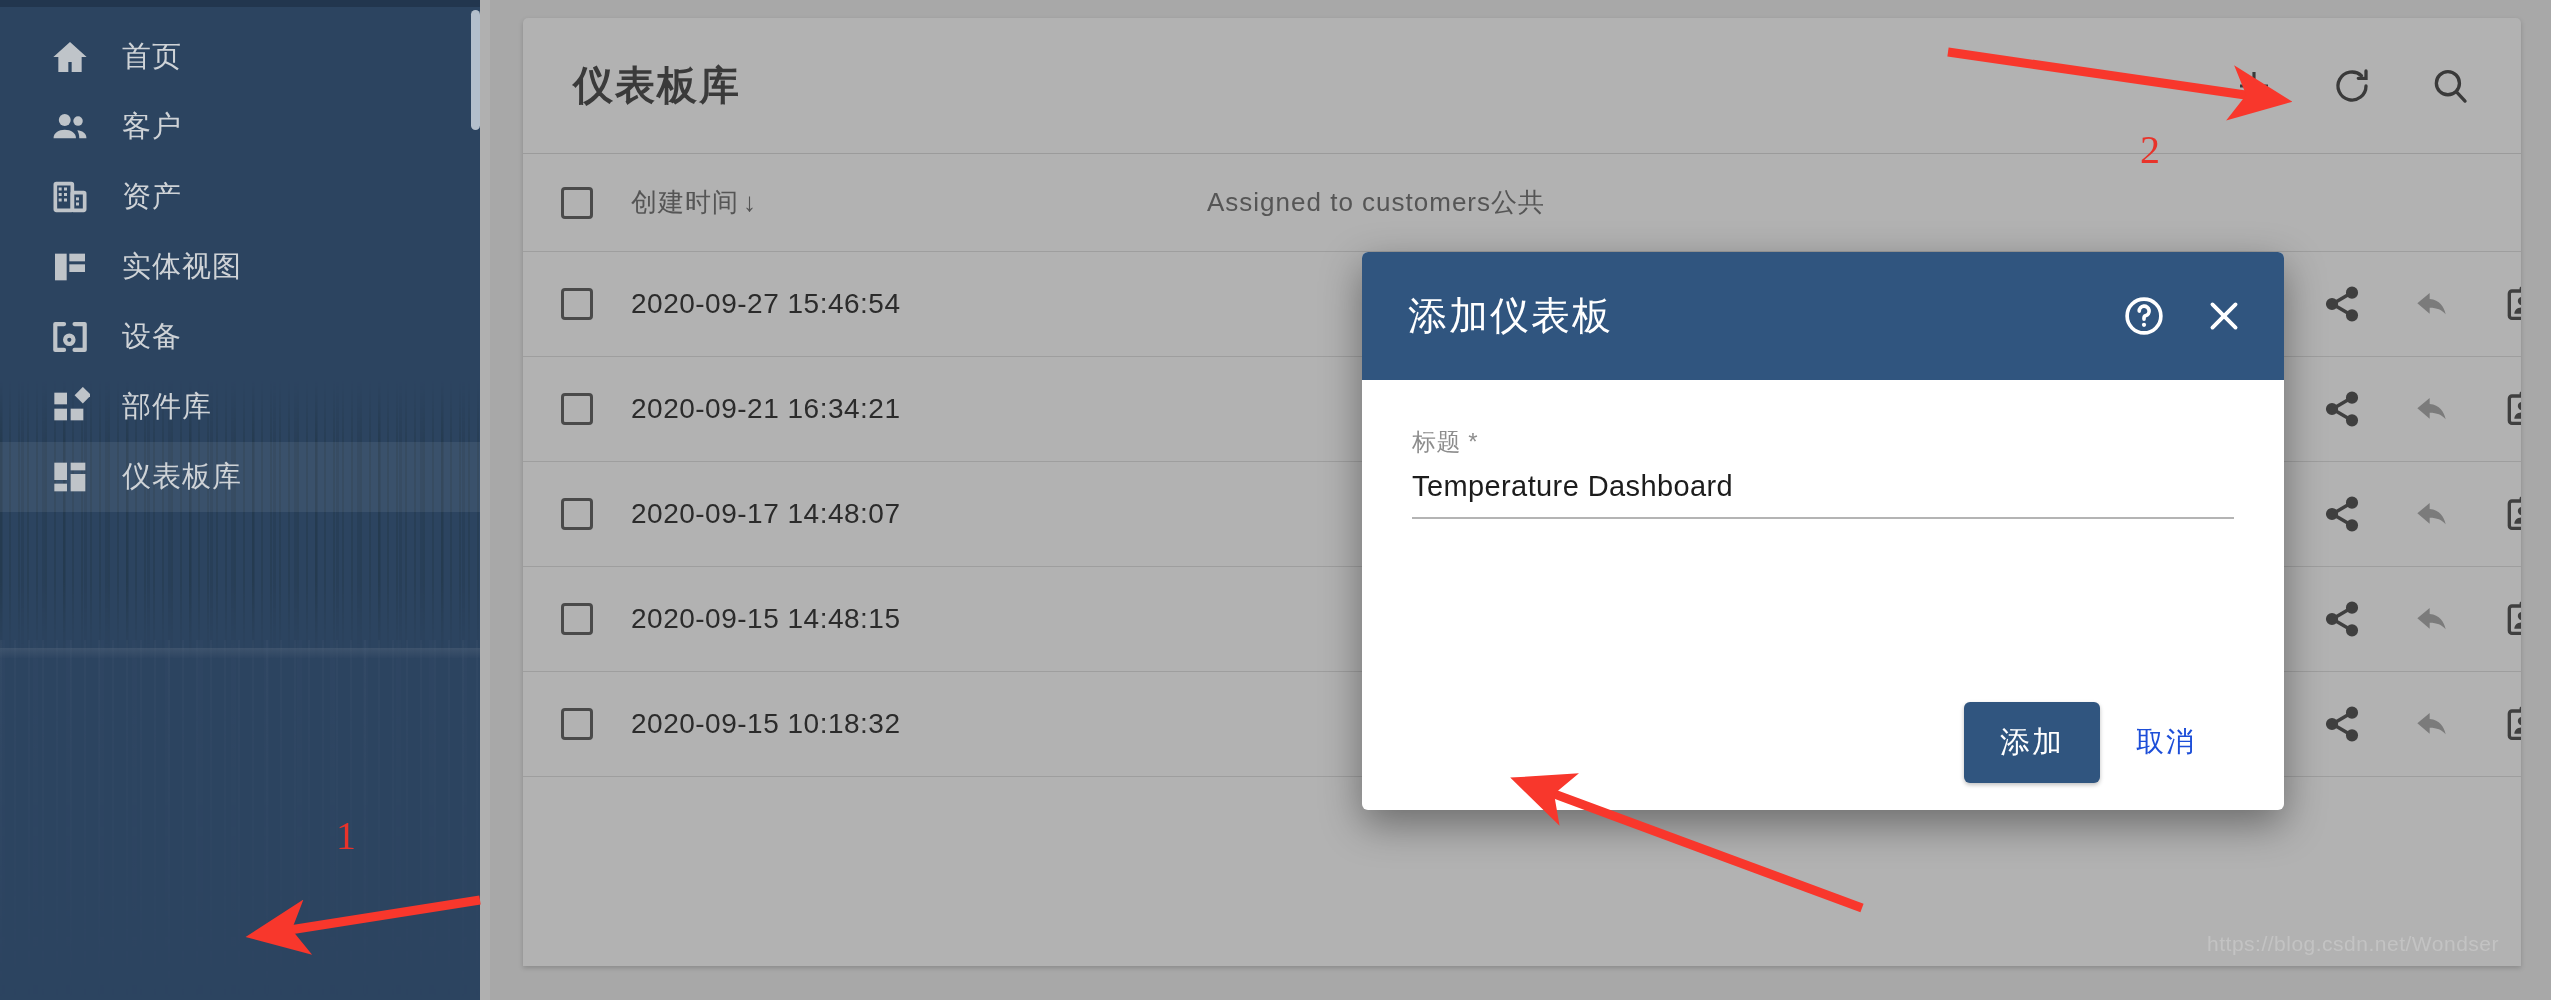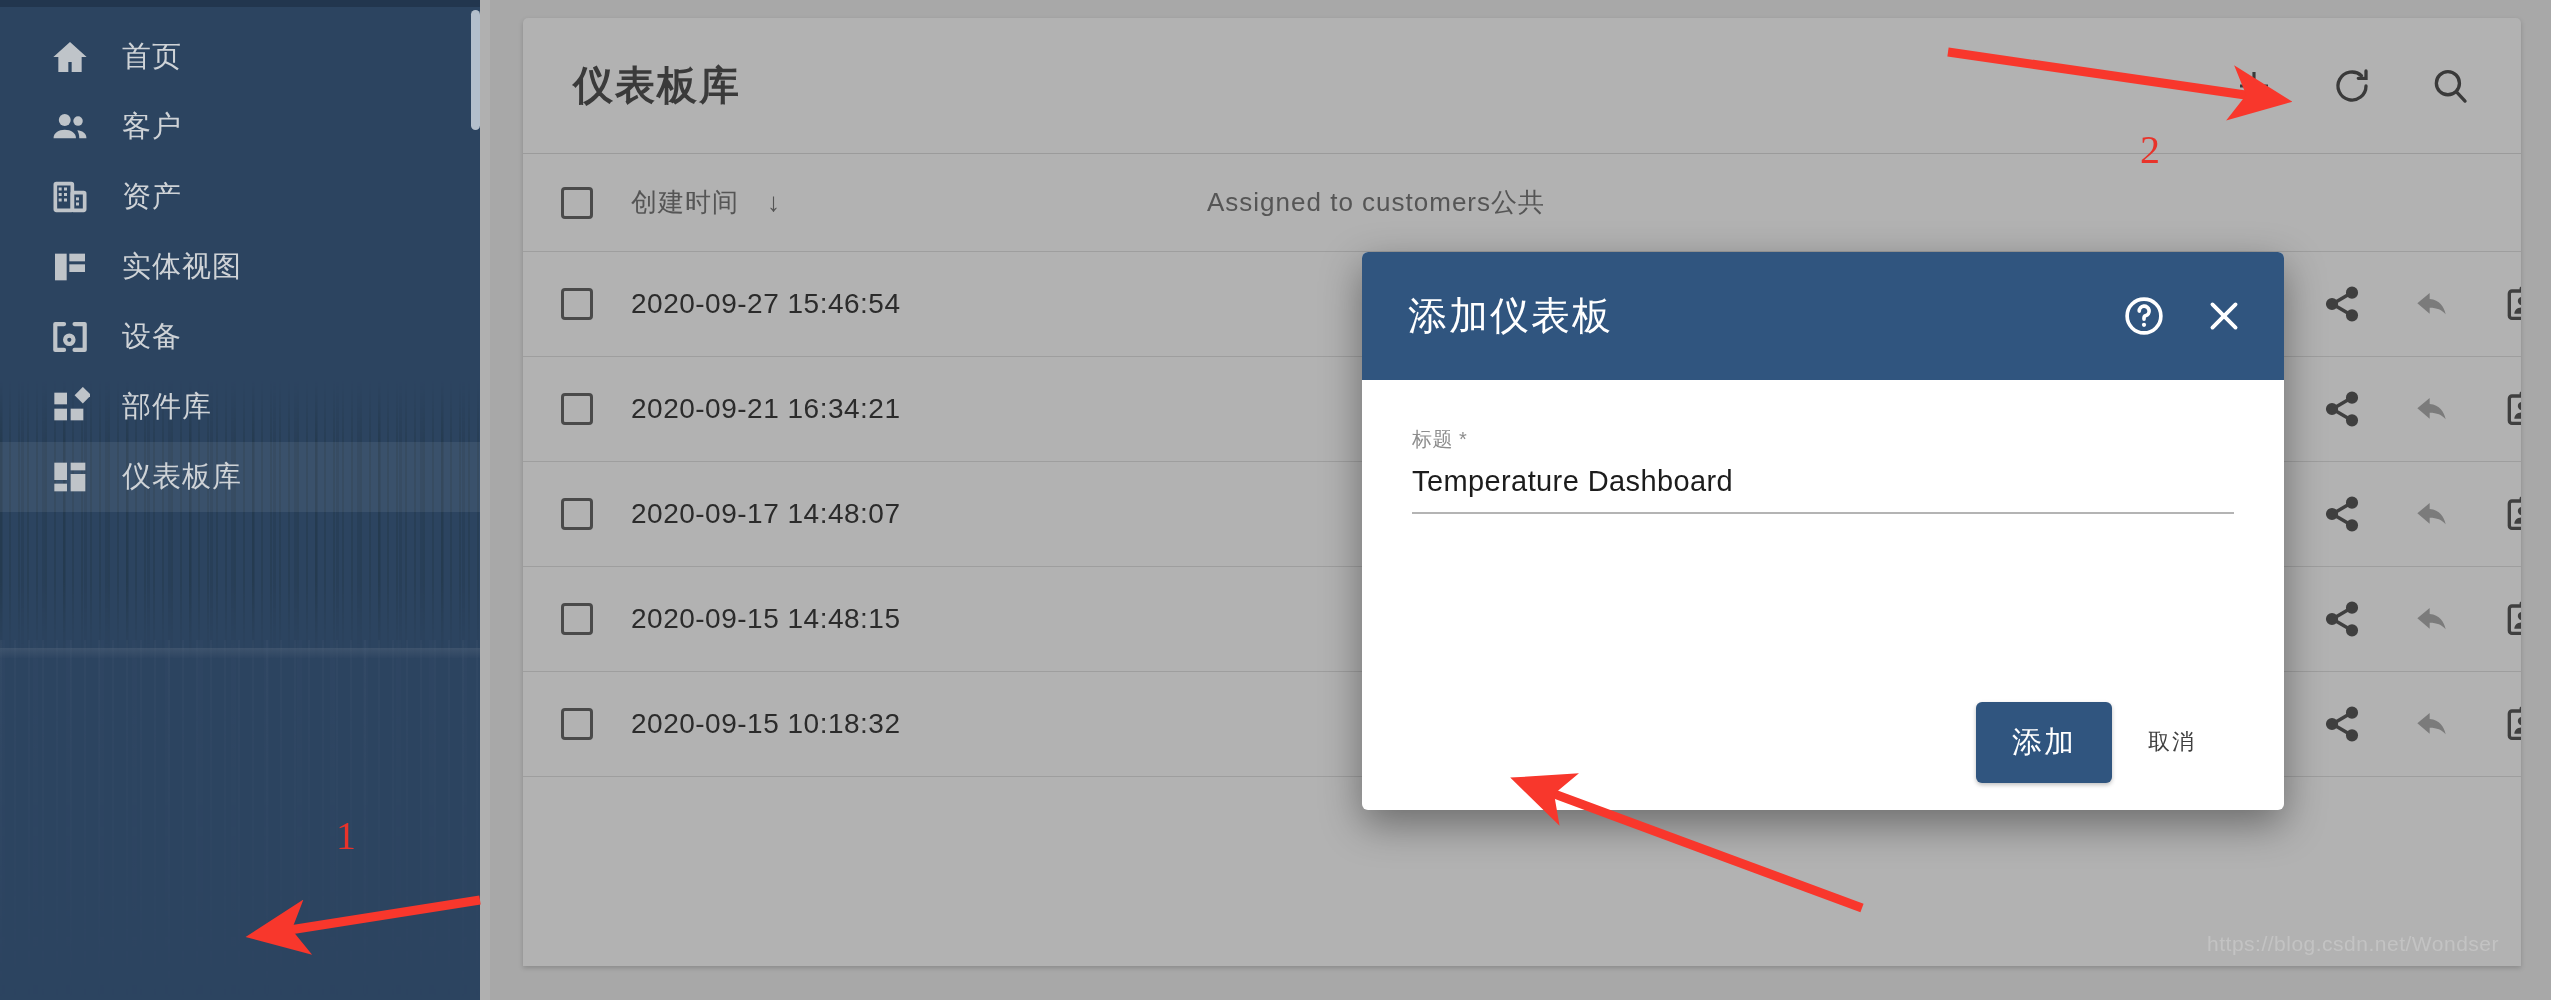--- a/index.html
+++ b/index.html
@@ -140,21 +140,21 @@
   }
   .row.head { height: 98px; border-bottom: 1px solid #9e9e9e; }
   .c-chk { width: 108px; flex: 0 0 108px; display:flex; justify-content:center; }
   .c-date { width: 380px; flex: 0 0 380px; }
   .c-title { width: 378px; flex: 0 0 378px; }
   .c-cust { width: 480px; flex: 0 0 480px; justify-content: flex-end; }
   .c-pub { width: 270px; flex: 0 0 270px; display:flex; }
   .c-pub .pub-box { margin-left: 26px; }
   .c-actions { flex: 1 1 auto; display:flex; align-items:center; justify-content:flex-end; gap: 44px; padding-right: 30px; }
 
-  .hd-txt { font-size: 26px; color: #555; letter-spacing: 1px; display:flex; align-items:center; gap:28px; }
+  .hd-txt { font-size: 26px; color: #555; letter-spacing: 1px; display:flex; align-items:center; gap:4px; }
   .cell-txt { font-size: 28px; color: #2b2b2b; letter-spacing: .5px; }
 
   .chk {
     width: 32px; height: 32px;
     border: 3px solid #4a4a4a; border-radius: 4px;
     background: transparent; cursor: pointer;
   }
   .act { color: #3f3f3f; cursor: pointer; display:flex; align-items:center; justify-content:center; width:46px; height:46px;}
   .act.dim { color: #7b7b7b; }
 
@@ -172,21 +172,21 @@
     height: 128px; background: #30557f;
     display: flex; align-items: center;
     padding: 0 34px 0 46px;
   }
   #dlg-title { font-size: 39px; color: #fff; letter-spacing: 2px; }
   #dlg-head-actions { margin-left: auto; display:flex; align-items:center; gap: 28px; }
   .dlg-ico { width: 52px; height: 52px; display:flex; align-items:center; justify-content:center; color:#fff; cursor:pointer; }
 
   #dlg-body { padding: 46px 50px 0 50px; }
   .field { margin-bottom: 38px; }
-  .f-label { font-size: 20px; color: #8d8d8d; letter-spacing: .5px; margin-bottom: 12px; }
+  .f-label { font-size: 24px; color: #8d8d8d; letter-spacing: .5px; margin-bottom: 12px; }
   .f-label.accent { color: #3f6898; }
   .f-val {
     font-size: 29px; color: #1c1c1c;
     padding-bottom: 14px;
     border-bottom: 2px solid #b4b4b4;
     letter-spacing: .4px;
   }
   .f-area {
     position: relative;
     min-height: 98px;
@@ -209,22 +209,22 @@
   }
   #btn-add {
     background: #30557f; color: #fff;
     font-size: 30px; letter-spacing: 2px;
     border: none; border-radius: 6px;
     padding: 20px 36px; cursor: pointer;
     box-shadow: 0 2px 4px rgba(0,0,0,.25);
     font-family: inherit;
   }
   #btn-cancel {
-    background: transparent; color: #404040;
-    font-size: 22px; letter-spacing: 2px;
+    background: transparent; color: #1d4ed8;
+    font-size: 28px; letter-spacing: 2px;
     border: none; padding: 20px 26px; cursor: pointer;
     font-family: inherit;
   }
 
   
   #anno { position:absolute; inset:0; pointer-events:none; z-index: 80; }
   .anno-num {
     position: absolute;
     color: #e8332a; font-size: 40px; font-weight: 400;
     font-family: "Liberation Serif", serif;

